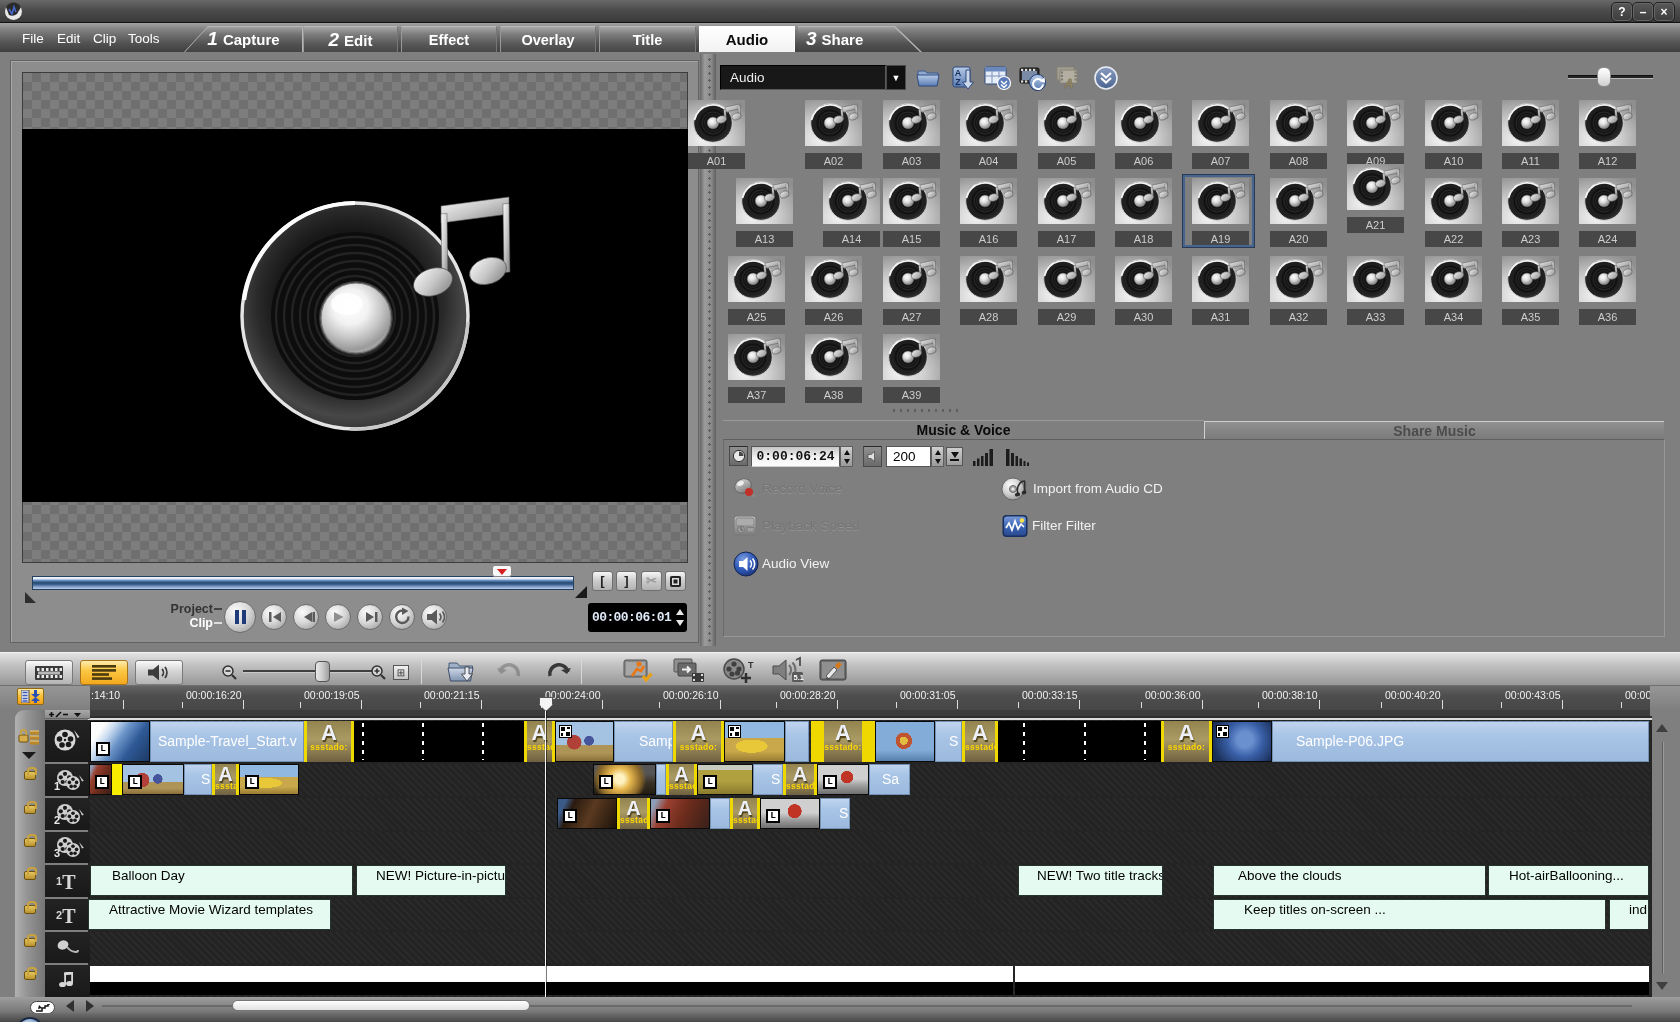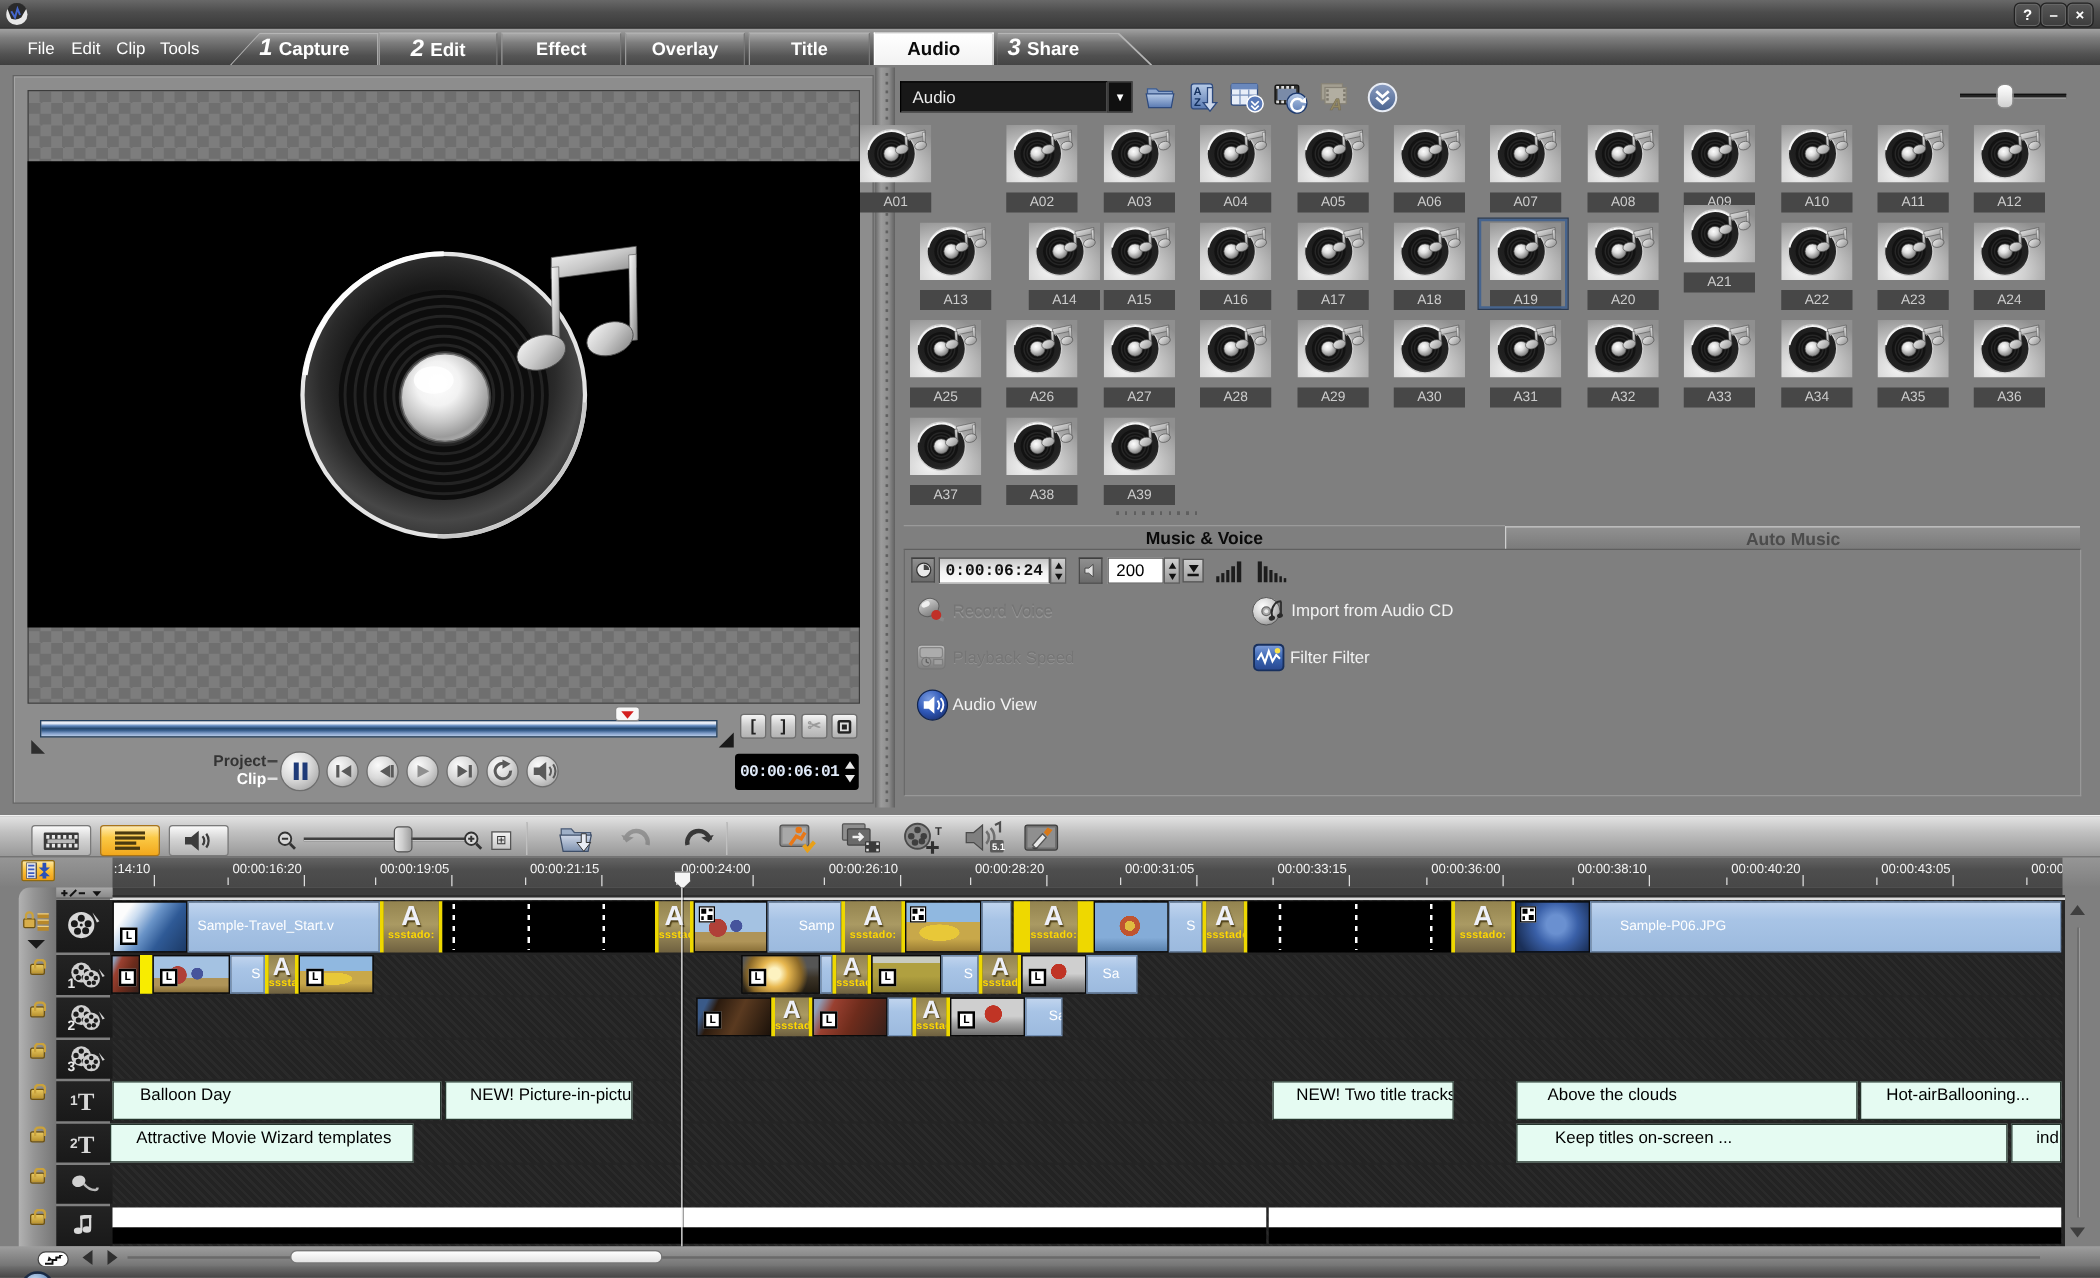--- a/index.html
+++ b/index.html
@@ -30,21 +30,21 @@
 #ttool{left:0;top:652px;width:1680px;height:34px;background:linear-gradient(#e3e3e3,#c0c0c0 40%,#989898);border-top:1px solid #f2f2f2;border-bottom:1px solid #6f6f6f}
 .vbt{top:660px;width:48px;height:25px;background:linear-gradient(#fafafa,#d4d4d4 45%,#b4b4b4);border:1px solid #7a7a7a;border-radius:3px}
 #ruler{left:90px;top:686px;width:1560px;height:24px;background:linear-gradient(#646464,#4e4e4e 40%,#474747);overflow:hidden}
 .rl{position:absolute;top:3px;font-size:10.5px;color:#f2f2f2;white-space:nowrap}
 .tik{position:absolute;width:1px;background:#ddd}
 #tlbox{left:88px;top:716px;width:1564px;height:282px;background:#242424;border-top:2px solid #2e2e2e}
 .row{position:absolute;left:90px;width:1560px;background:repeating-linear-gradient(45deg,#2a2a2a 0 2px,#232323 2px 5px)}
 .hc{position:absolute;left:45px;width:45px;background:linear-gradient(#232323,#191919)}
 .r0{top:720px;height:42px}.r1{top:764px;height:32px}.r2{top:798px;height:32px}.r3{top:832px;height:31px}
 .r4{top:865px;height:32px}.r5{top:899px;height:31px}.r6{top:932px;height:31px}.r7{top:965px;height:32px}
-.vb{position:absolute;background:linear-gradient(#c0d4ee,#a8c4e6 35%,#9cbade);border:1px solid #7390b5;color:#fff;font-size:11px;overflow:hidden;white-space:nowrap}
+.vb{position:absolute;background:linear-gradient(#c0d4ee,#a8c4e6 35%,#9cbade);border:1px solid #7390b5;color:#fff;font-size:14px;overflow:hidden;white-space:nowrap}
 .ph{position:absolute;border:1px solid #0a0a0a;overflow:hidden}
 .tr{position:absolute;background:linear-gradient(#93834f,#aa9a63 45%,#6f6140);border-left:3px solid #eed800;border-right:3px solid #eed800;overflow:hidden;text-align:center;color:#fff}
 .trA{font-weight:bold;font-size:22px;line-height:24px;color:#eef0f8;text-shadow:1px 1.5px 1px #4e4018}
 .trs{display:block;margin-top:-3px;font-size:8.5px;font-weight:bold;color:#ffd800;white-space:nowrap;letter-spacing:.3px}
 .tc{position:absolute;background:#e5fbf2;border:1px solid #25352d;color:#000;font-size:13.5px;overflow:hidden;white-space:nowrap}
 .lb{position:absolute;width:14px;height:14px;background:#fff;border:2px solid #000;color:#000;font-size:9.5px;font-weight:bold;line-height:10px;text-align:center;font-family:"Liberation Mono",monospace}
 .qb{position:absolute;width:13px;height:13px;border:1px solid #000;background:linear-gradient(#000 0 0) 1px 1px/4px 4px no-repeat,linear-gradient(#000 0 0) 7px 1px/3px 2px no-repeat,linear-gradient(#000 0 0) 1px 7px/2px 3px no-repeat,linear-gradient(#000 0 0) 6px 6px/4px 4px no-repeat,#fff}
 .lok{position:absolute;width:12px;height:9px;background:linear-gradient(#e8c860,#b8912e);border:1px solid #6e5210;border-radius:2px}
 .lok:before{content:"";position:absolute;left:2px;top:-5px;width:6px;height:6px;border:2px solid #caa23c;border-bottom:none;border-radius:4px 4px 0 0}
 #lstrip{left:15px;top:710px;width:30px;height:288px;background:linear-gradient(90deg,#b2b2b2,#959595 40%,#757575);border-radius:9px 0 0 0}
@@ -410,21 +410,21 @@
       </svg><div class="cl">A37</div></div>
 <div class="cel" style="left:805px;top:334px"><svg width="57" height="46" viewBox="0 0 57 46">
         <use href="#vy"></use>
       </svg><div class="cl">A38</div></div>
 <div class="cel" style="left:883px;top:334px"><svg width="57" height="46" viewBox="0 0 57 46">
         <use href="#vy"></use>
       </svg><div class="cl">A39</div></div>
 <div class="a" id="selbox"></div>
 
 <div class="a otab" style="left:723px;width:481px;color:#0a0a0a;border-top:1px solid #9a9a9a">Music &amp; Voice</div>
-<div class="a otab" style="left:1204px;top:421px;width:460px;background:linear-gradient(#909090,#7a7a7a);border-top:1px solid #cfcfcf;border-left:1px solid #cfcfcf;color:#4c4c4c">Auto Music</div>
+<div class="a otab" style="left:1204px;top:421px;width:460px;background:linear-gradient(#909090,#7a7a7a);border-top:1px solid #cfcfcf;border-left:1px solid #cfcfcf;color:#4c4c4c">Share Music</div>
 <div class="a" id="obox"></div>
 
 <div class="a" style="left:893px;top:409px;width:70px;height:3px;background:repeating-linear-gradient(90deg,#5f5f5f 0 2px,transparent 2px 7px)"></div>
 
 <div class="a" style="left:729px;top:446px;width:19px;height:20px;background:linear-gradient(#909090,#6a6a6a);border:1px solid #4a4a4a;border-top-color:#2a2a2a"></div>
 <svg class="a" style="left:732px;top:449px" width="14" height="14" viewBox="0 0 14 14">
       <circle cx="7" cy="7" r="5.6" fill="#e8e8e8" stroke="#333"></circle>
       <path d="M7 7 L7 2.5 A4.8 4.8 0 0 1 11.5 7 z" fill="#444"></path>
     </svg>
 <div class="a" style="left:751px;top:446px;width:89px;height:21px;background:linear-gradient(#c6c6c6,#f2f2f2 55%,#fdfdfd);border:1px solid #555;border-bottom-color:#cfcfcf;color:#111;font-family:'Liberation Mono',monospace;font-size:13px;font-weight:bold;line-height:19px;text-align:center;letter-spacing:0">0:00:06:24</div>

